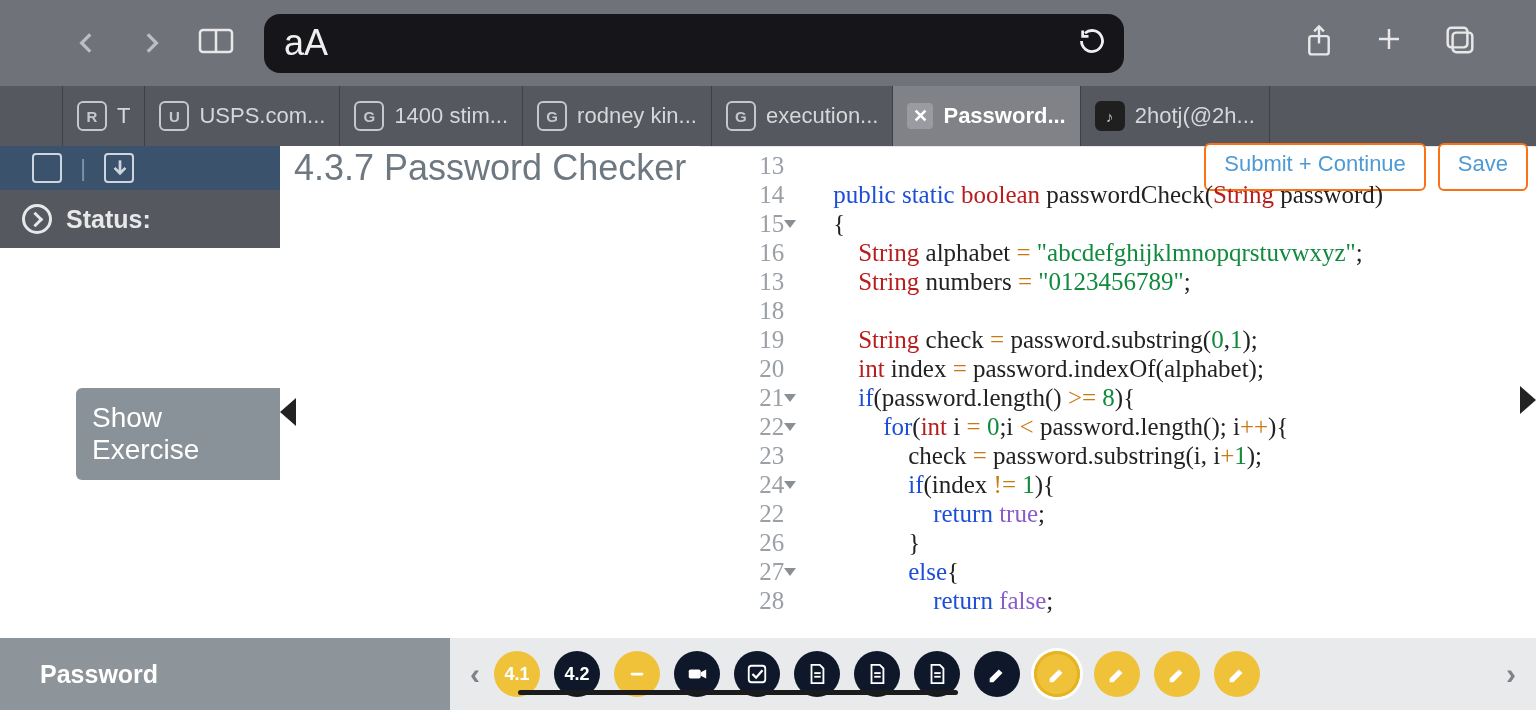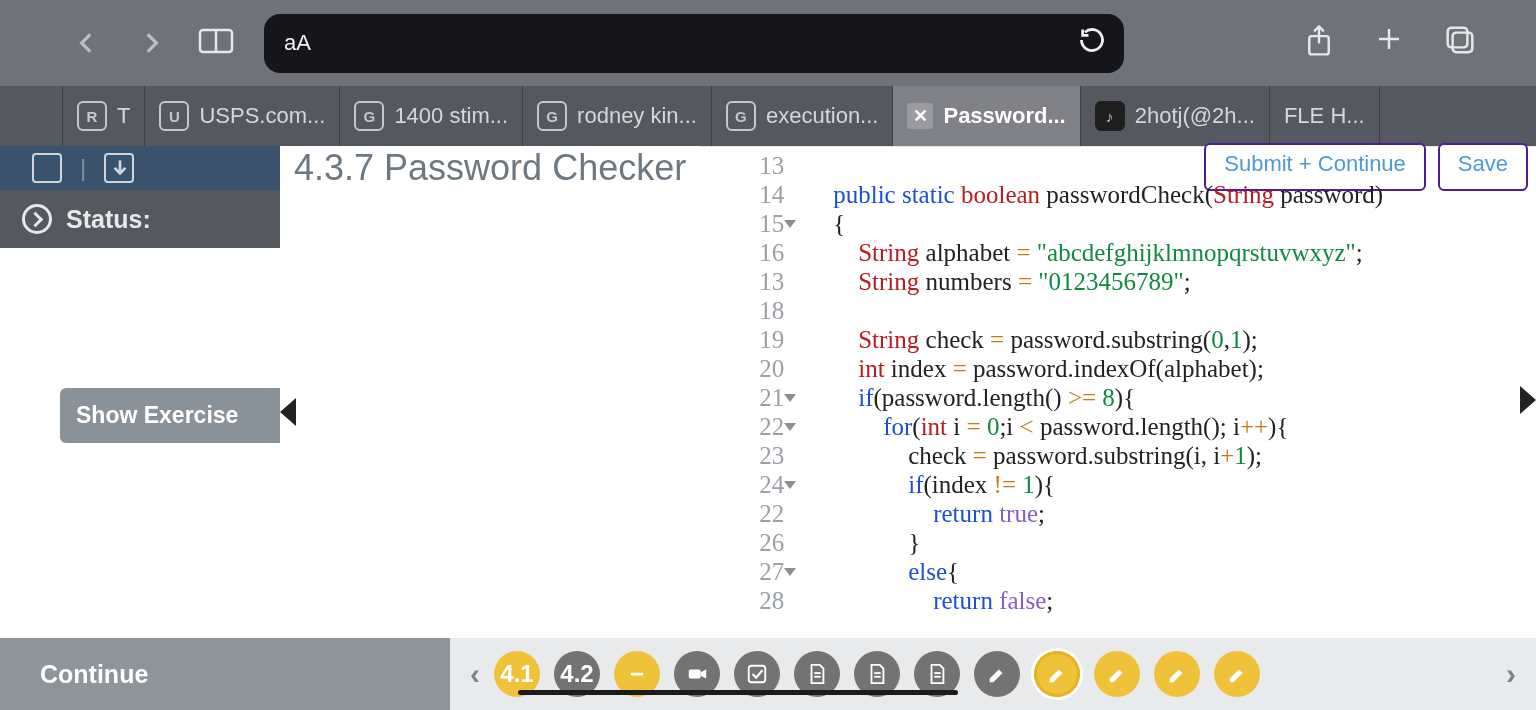--- a/index.html
+++ b/index.html
@@ -2,21 +2,21 @@
 <html><head>
 <meta charset="utf-8">
 <style>
   * { box-sizing: border-box; margin: 0; padding: 0; }
   html, body { width: 1536px; height: 710px; font-family: -apple-system, "Helvetica Neue", Arial, sans-serif; overflow: hidden; background: #fff; }
   
   .chrome { background:#6f7279; height:86px; display:flex; align-items:center; padding:0 60px 0 70px; gap:30px;}
   .nav-arrow { width:34px; height:34px; color:#bdbec3; display:flex;align-items:center;justify-content:center; }
   .nav-arrow svg{stroke:#bdbec3; stroke-width:3; fill:none;}
   .book-icon svg{stroke:#e8e8ea; stroke-width:2.5; fill:none;}
-  .addressbar { flex:0 0 860px; height:59px; background:#16161a; border-radius:16px; display:flex; align-items:center; color:#efefef; font-size:22px; position:relative; }
+  .addressbar { flex:0 0 860px; height:59px; background:#16161a; border-radius:16px; display:flex; align-items:center; color:#efefef; font-size:36px; position:relative; }
   .addressbar .aa { position:absolute; left:20px; font-weight:500; color:#efefef; }
   .addressbar .center { position:absolute; left:50%; transform:translateX(-50%); display:flex; align-items:center; gap:10px; font-weight:500;}
   .addressbar .center svg{width:20px;height:20px;}
   .addressbar .refresh { position:absolute; right:18px; }
   .right-icons { display:flex; gap:40px; margin-left:auto; color:#efefef;}
   .ri svg{stroke:#e8e8ea;stroke-width:2;fill:none;}
   
   .tabstrip { background:#56585f; height:60px; display:flex; align-items:stretch; font-size:22px; color:#d7d7d9; overflow:hidden; padding-left:34px;}
   .tab { display:flex; align-items:center; gap:10px; padding:0 14px; border-right:1px solid #3e4046; white-space:nowrap; }
   .tab.active { background:#808287; color:#fff; font-weight:600;}
@@ -26,49 +26,49 @@
   
   .page { position:relative; height:calc(710px - 146px); display:flex; }
   .leftcol { width:280px; background:#fff; }
   .dbluebar { height:44px; background:#3a526c; display:flex; align-items:center; gap:18px; padding-left:32px; color:#cdd6df;}
   .dbluebar .sq{width:30px;height:30px;border:2.5px solid #cdd6df;border-radius:4px;}
   .dbluebar .dl{width:30px;height:30px;border:2.5px solid #cdd6df;border-radius:4px;position:relative;}
   .status-row{height:58px;background:#56585f;color:#e8e8ea;display:flex;align-items:center;gap:14px;padding-left:22px;font-size:25px;font-weight:600;}
   .status-row .circ{width:30px;height:30px;border:3px solid #e8e8ea;border-radius:50%;display:flex;align-items:center;justify-content:center;}
   .status-row .circ::after{content:"";width:8px;height:8px;border-right:3px solid #e8e8ea;border-bottom:3px solid #e8e8ea;transform:rotate(-45deg);margin-left:-3px;}
   .show-ex-wrap{position:relative;margin-top:140px;}
-  .show-ex{background:#8a9299;color:#fff;font-size:23px;font-weight:700;padding:14px 16px;border-radius:6px 0 0 6px;margin-left:60px;}
+  .show-ex{background:#8a9299;color:#fff;font-size:28px;font-weight:400;padding:14px 16px;border-radius:6px 0 0 6px;margin-left:76px;}
   .tri-left{position:absolute;right:-16px;top:10px;width:0;height:0;border-top:14px solid transparent;border-bottom:14px solid transparent;border-right:16px solid #222;}
   
   .editor-wrap{flex:1;display:flex;flex-direction:row;position:relative;}
   .ed-header{height:44px;display:flex;align-items:center;padding:0 14px;color:#6e7880;font-size:36px;font-weight:500;}
   .ed-header .title{white-space:nowrap;overflow:hidden;}
   .ed-btns{position:absolute;right:8px;top:-3px;display:flex;gap:12px;}
-  .ed-btn{border:2px solid #4c1d95;color:#4e9ad4;background:#fff;border-radius:6px;padding:6px 18px 12px;font-size:22px;font-weight:500;white-space:nowrap;}
+  .ed-btn{border:2px solid #f97316;color:#4e9ad4;background:#fff;border-radius:6px;padding:6px 18px 12px;font-size:22px;font-weight:500;white-space:nowrap;}
   .editor{flex:1;display:flex;font-family:Liberation Serif, serif;font-size:25px;line-height:29px;overflow:hidden;border-top:1px solid #e4e6e8;}
   .gutter{width:100px;text-align:right;color:#9aa0a6;padding:4px 16px 4px 0;background:#fff;user-select:none;}
   .gln{height:29px;position:relative;}
   .fold::after{content:"";position:absolute;right:-12px;top:11px;width:0;height:0;border-left:6px solid transparent;border-right:6px solid transparent;border-top:8px solid #8a8f94;}
   .code{flex:1;padding:4px 0 4px 8px;white-space:pre;color:#222;position:relative;}
   .cl{height:29px;}
   .kw{color:#1d4ed8;font-weight:500;}
   .ty{color:#b91c1c;}
   .str{color:#108a3d;}
   .num{color:#108a3d;}
   .bool{color:#8a5cc7;}
   .op{color:#c97812;}
   .tri-right{position:absolute;right:0;top:240px;width:0;height:0;border-top:14px solid transparent;border-bottom:14px solid transparent;border-left:16px solid #222;}
   
   .bottom{position:absolute;left:0;right:0;bottom:0;height:72px;background:#e9eaec;display:flex;align-items:center;}
   .bottom .iter{width:450px;height:100%;background:#8d949a;color:#fff;display:flex;align-items:center;padding-left:40px;font-size:25px;font-weight:600;}
   .progress-track{flex:1;display:flex;align-items:center;gap:14px;padding:0 20px;position:relative;}
   .chev{color:#7d8389;font-size:30px;font-weight:600;}
-  .dot{width:46px;height:46px;border-radius:50%;display:flex;align-items:center;justify-content:center;color:#fff;font-size:24px;font-weight:700;}
+  .dot{width:46px;height:46px;border-radius:50%;display:flex;align-items:center;justify-content:center;color:#fff;font-size:18px;font-weight:700;}
   .dot.yel{background:#f0c23a;}
-  .dot.teal{background:#737373;}
+  .dot.teal{background:#0f172a;}
   .dot.yel.ring{box-shadow:0 0 0 3px #e6b321 inset, 0 0 0 3px #fff;}
   .dot svg{width:22px;height:22px;fill:#fff;}
   .underline{position:absolute;left:68px;bottom:2px;width:440px;height:5px;background:#1b1b1b;border-radius:3px;}
 </style>
 </head>
 <body>
 
 <div class="chrome">
   <div class="nav-arrow">
       <svg width="26" height="26" viewBox="0 0 24 24">
@@ -132,23 +132,20 @@
       <div class="fav">G</div>
       <span>execution...</span>
     </div>
     <div class="tab active">
       <div class="close">✕</div>
       <span>Password...</span>
     </div>
     <div class="tab">
       <div class="fav dark">♪</div>
       <span>2hotj(@2h...</span>
-    </div>
-    <div class="tab">
-      <span>FLE H...</span>
     </div>
   </div>
 
 <div class="page">
   <div class="leftcol">
     <div class="dbluebar">
       <div class="sq"></div>
       <div style="color:#7d92a8;font-size:24px;">|</div>
       <div class="dl">
           <svg width="26" height="26" viewBox="0 0 24 24" style="position:absolute;top:1px;left:1px" fill="none" stroke="#cdd6df" stroke-width="2.5">
@@ -194,21 +191,21 @@
           <div class="gln fold">27</div>
           <div class="gln">28</div>
         </div>
       <div class="code" id="code"><div class="cl"></div><div class="cl">    <span class="kw">public</span> <span class="kw">static</span> <span class="ty">boolean</span> passwordCheck(<span class="ty">String</span> password)</div><div class="cl">    {</div><div class="cl">        <span class="ty">String</span> alphabet <span class="op">=</span> <span class="str">"abcdefghijklmnopqrstuvwxyz"</span>;</div><div class="cl">        <span class="ty">String</span> numbers <span class="op">=</span> <span class="str">"0123456789"</span>;</div><div class="cl">        </div><div class="cl">        <span class="ty">String</span> check <span class="op">=</span> password.substring(<span class="num">0</span>,<span class="num">1</span>);</div><div class="cl">        <span class="ty">int</span> index <span class="op">=</span> password.indexOf(alphabet);</div><div class="cl">        <span class="kw">if</span>(password.length() <span class="op">&gt;=</span> <span class="num">8</span>){</div><div class="cl">            <span class="kw">for</span>(<span class="ty">int</span> i <span class="op">=</span> <span class="num">0</span>;i <span class="op">&lt;</span> password.length(); i<span class="op">++</span>){</div><div class="cl">                check <span class="op">=</span> password.substring(i, i<span class="op">+</span><span class="num">1</span>);</div><div class="cl">                <span class="kw">if</span>(index <span class="op">!=</span> <span class="num">1</span>){</div><div class="cl">                    <span class="kw">return</span> <span class="bool">true</span>;</div><div class="cl">                }</div><div class="cl">                <span class="kw">else</span>{</div><div class="cl">                    <span class="kw">return</span> <span class="bool">false</span>;</div></div>
     </div>
     <div class="tri-right"></div>
   </div>
 </div>
 
 <div class="bottom">
-  <div class="iter">Continue</div>
+  <div class="iter">Password</div>
   <div class="progress-track">
     <div class="chev">‹</div>
     <div id="dots" style="display:flex;gap:14px;align-items:center;">
         <div class="dot yel">4.1</div>
         <div class="dot teal">4.2</div>
         <div class="dot yel">
           <svg viewBox="0 0 24 24">
             <rect x="5" y="10.5" width="14" height="3" rx="1.5"></rect>
           </svg>
         </div>

